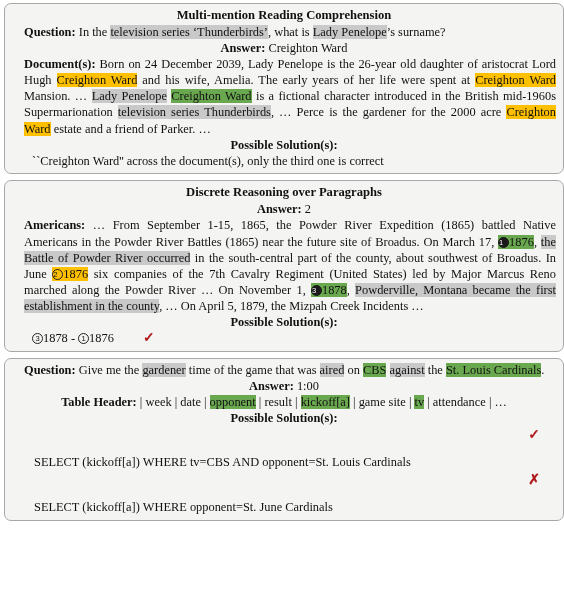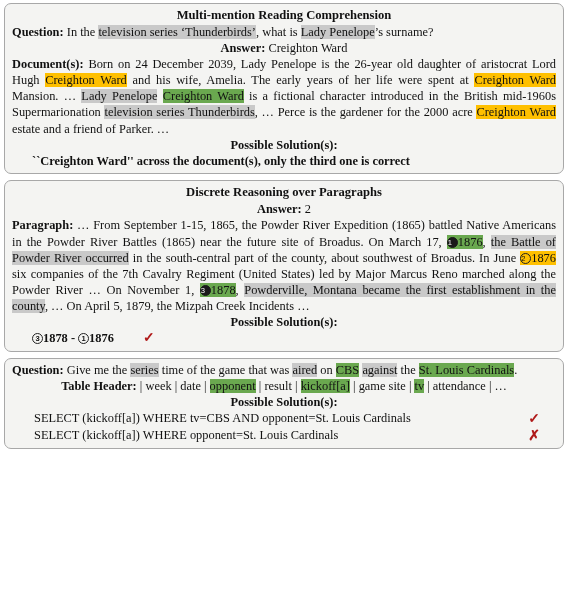--- a/index.html
+++ b/index.html
@@ -45,21 +45,20 @@
   .lbl {
     font-weight: bold;
   }
   .sol {
     padding-left: 20px;
     line-height: 16.6px;
     position: relative;
   }
   .sol-text {
     display: inline-block;
-    font-weight: bold;
   }
   .mark {
     color: #b01a1a;
     font-weight: bold;
     font-size: 14px;
     display: inline-block;
   }
   .gray { background: #c9c9c9; }
   .orange { background: #ffc000; }
   .green { background: #6aa84f; }
@@ -79,27 +78,28 @@
     margin-right: 0px;
   }
   .cnum.filled {
     background: #1a1a1a;
     color: #ffffff;
     border-color: #1a1a1a;
   }
   .justify {
     text-align: justify;
     text-align-last: left;
+    margin-left: 12px;
   }
   .sqlline {
     line-height: 17px;
     display: flex;
     padding-left: 22px;
   }
-  .sqlline .txt { flex: 0 0 auto; }
+  .sqlline .txt { flex: 0 0 auto; margin-top: 28px; }
   .sqlline .mk { margin-left: auto; padding-right: 16px; }
 </style>
 </head>
 <body>
 
 <div class="page">
 
   <div class="panel">
     <div class="panel-title">Multi-mention Reading Comprehension</div>
     <div class="line justify">
@@ -122,49 +122,53 @@
     </div>
   </div>
 
   <div class="panel">
     <div class="panel-title">Discrete Reasoning over Paragraphs</div>
     <div class="line">
       <span class="lbl">Answer:</span>
       <span>2</span>
     </div>
     <div class="line justify">
-      <span class="lbl">Paragraph:</span>
+      <span class="lbl">Americans:</span>
       <span> <span>… From September 1-15, 1865, the Powder River Expedition (1865) battled Native Americans in the Powder River Battles (1865) near the future site of Broadus. On March 17, </span><span class="green"><span class="cnum filled">1</span>1876</span><span>, </span><span class="gray">the Battle of Powder River occurred</span><span> in the south-central part of the county, about  southwest of Broadus. In June </span><span class="orange"><span class="cnum">2</span>1876</span><span> six companies of the 7th Cavalry Regiment (United States) led by Major Marcus Reno marched along the Powder River … On November 1, </span><span class="green"><span class="cnum filled">3</span>1878</span><span>, </span><span class="gray">Powderville, Montana became the first establishment in the county</span><span>, … On April 5, 1879, the Mizpah Creek Incidents …</span></span>
     </div>
     <div class="line">
       <span class="lbl">Possible Solution(s):</span>
     </div>
     <div class="sol">
       <span class="sol-text">
         <span class="cnum">3</span><span>1878 - </span><span class="cnum">1</span><span>1876</span>
       </span>
       <span class="mark" style="margin-left:26px">✓</span>
     </div>
   </div>
 
   <div class="panel">
     <div class="line justify">
       <span class="lbl">Question:</span>
-      <span> <span>Give me the </span><span class="gray">series</span><span> time of the game that was </span><span class="gray">aired</span><span> on </span><span class="green">CBS</span><span> </span><span class="gray">against</span><span> the </span><span class="green">St. Louis Cardinals</span><span>.</span></span>
+      <span> <span>Give me the </span><span class="gray">gardener</span><span> time of the game that was </span><span class="gray">aired</span><span> on </span><span class="green">CBS</span><span> </span><span class="gray">against</span><span> the </span><span class="green">St. Louis Cardinals</span><span>.</span></span>
+    </div>
+    <div class="line">
+      <span class="lbl">Answer:</span>
+      <span>1:00</span>
     </div>
     <div class="line">
       <span class="lbl">Table Header:</span>
       <span> |&nbsp;<span>week</span>&nbsp;|&nbsp;<span>date</span>&nbsp;|&nbsp;<span class="green">opponent</span>&nbsp;|&nbsp;<span>result</span>&nbsp;|&nbsp;<span class="green">kickoff[a]</span>&nbsp;|&nbsp;<span>game site</span>&nbsp;|&nbsp;<span class="green">tv</span>&nbsp;|&nbsp;<span>attendance</span>&nbsp;|&nbsp;<span>…</span></span>
     </div>
     <div class="line">
       <span class="lbl">Possible Solution(s):</span>
     </div>
     <div class="sqlline">
       <span class="txt">SELECT (kickoff[a]) WHERE tv=CBS AND opponent=St. Louis Cardinals</span>
       <span class="mark mk">✓</span>
     </div>
     <div class="sqlline">
-      <span class="txt">SELECT (kickoff[a]) WHERE opponent=St. Louis Cardinals</span>
+      <span class="txt">SELECT (kickoff[a]) WHERE opponent=St. June Cardinals</span>
       <span class="mark mk">✗</span>
     </div>
   </div>
 
 </div>
 
 </body></html>

